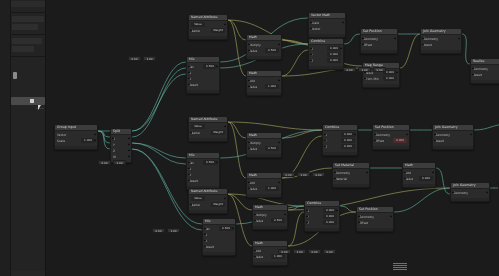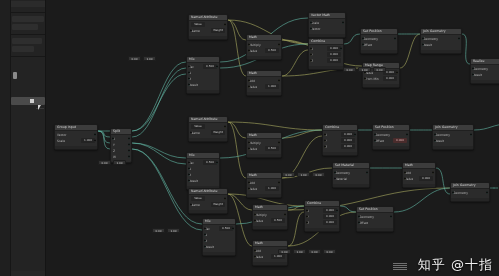--- a/index.html
+++ b/index.html
@@ -652,14 +652,13 @@
         <div class="chip" style="left: 82px; top: 56px; width: 13px;">0.00</div>
         <div class="chip" style="left: 97px; top: 56px; width: 13px;">1.00</div>
         <div class="chip" style="left: 52px; top: 160px; width: 13px;">0.00</div>
         <div class="chip" style="left: 67px; top: 160px; width: 13px;">1.00</div>
         <div class="chip" style="left: 106px; top: 228px; width: 13px;">0.00</div>
         <div class="chip" style="left: 121px; top: 228px; width: 13px;">1.00</div>
       </div>
   </div>
 
   <div id="wm-logo"></div>
-  <div id="wm">知乎 @十指</div>
 </div>
 
 </body></html>

